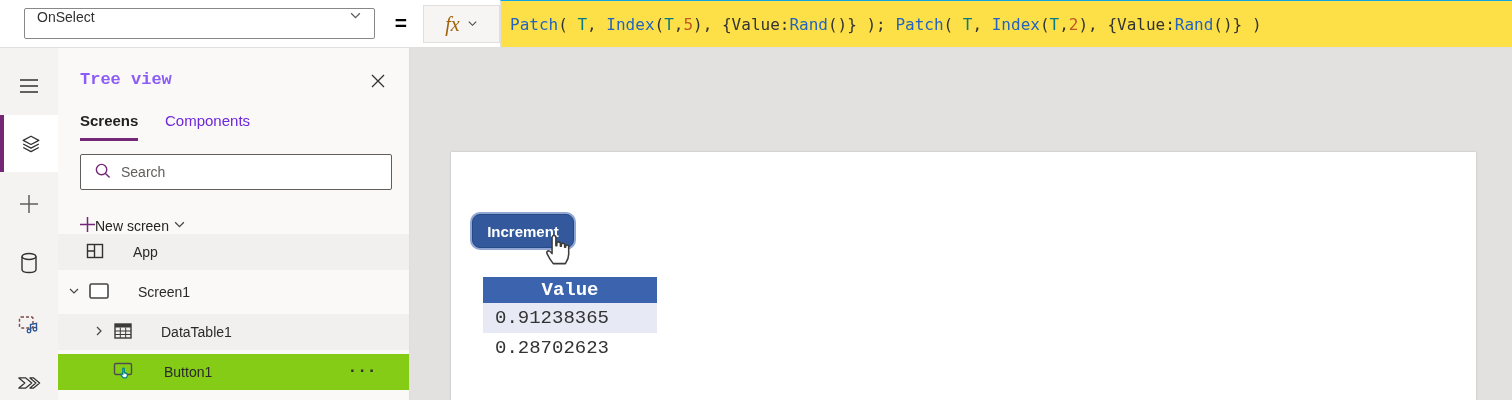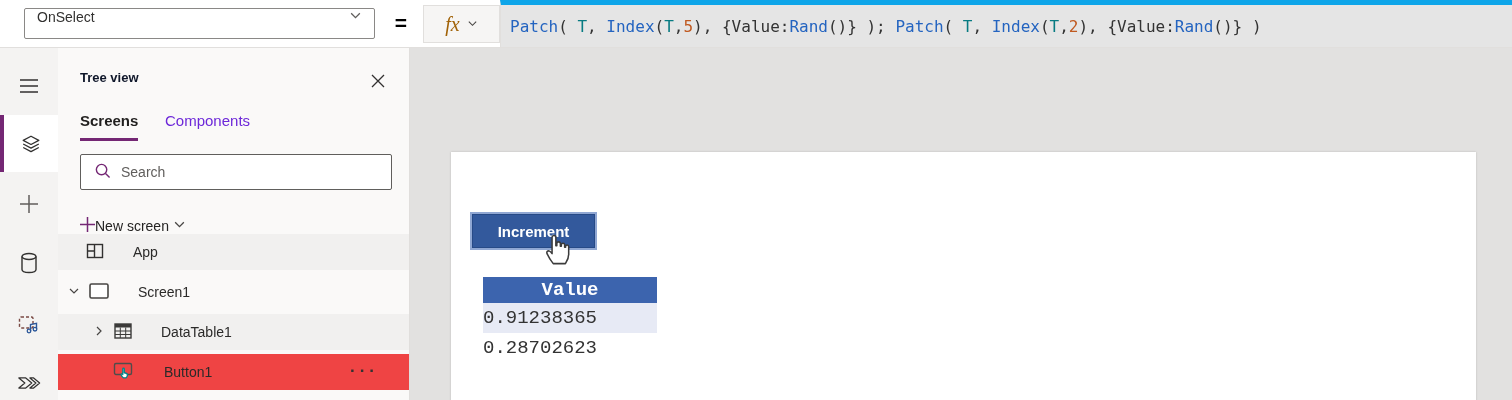--- a/index.html
+++ b/index.html
@@ -13,43 +13,43 @@
   .prop-select { position:absolute; left:24px; top:8px; width:351px; height:31px; background:#fff;
                  border:1px solid #8a8886; border-radius:2px; display:flex; align-items:flex-start;
                  padding:0 12px; font-size:14px; color:#323130; cursor:pointer; }
   .prop-select .grow { flex:1; }
   .equals { position:absolute; left:388px; top:0; width:26px; height:48px; line-height:46px;
             text-align:center; font-size:21px; font-weight:700; color:#000; }
   .fx-btn { position:absolute; left:423px; top:5px; width:77px; height:38px; background:#f6f5f4;
             border:1px solid #e1dfdd; display:flex; align-items:center; justify-content:center;
             gap:7px; cursor:pointer; }
   .fx-glyph { font-family:"Liberation Serif", serif; font-style:italic; font-size:20px; color:#a16207; }
-  .formula { position:absolute; left:500px; top:0; right:0; height:47px; background:#e5e5e5;
-             border-left:1px solid #e1dfdd; border-top:5px solid #0ea5e9; display:flex; align-items:center;
+  .formula { position:absolute; left:500px; top:0; right:0; height:47px; background:#fde047;
+             border-left:1px solid #e1dfdd; border-top:1px solid #0ea5e9; display:flex; align-items:center;
              padding-left:9px; font-family:"DejaVu Sans Mono","Liberation Mono",monospace;
              font-size:16px; white-space:pre; cursor:text; }
   .tok-fn  { color:#2464c0; }
   .tok-id  { color:#077b82; }
   .tok-num { color:#c05a21; }
   .tok-p   { color:#333333; }
 
   
   .main { position:absolute; left:0; top:48px; right:0; bottom:0; }
 
   
   .rail { position:absolute; left:0; top:0; width:58px; height:100%; background:#f4f3f2; }
   .rail-item { position:absolute; left:0; width:58px; height:34px; display:flex; align-items:center;
                justify-content:center; cursor:pointer; color:#484644; }
   .rail-item.selected { height:57px; background:#fff; border-left:4px solid #742774; }
   .rail-item svg { display:block; }
 
   
   .panel { position:absolute; left:58px; top:0; width:352px; height:100%; background:#faf9f8;
            border-right:1px solid #e0dedc; box-shadow:2px 0 3px rgba(0,0,0,0.04); }
-  .panel-title { position:absolute; left:22px; top:22px; font-size:13px; font-weight:700; color:#0f172a; }
+  .panel-title { position:absolute; left:22px; top:22px; font-size:17px; font-weight:700; color:#8b5cf6;font-family:Liberation Mono, monospace; }
   .close-btn { position:absolute; right:20px; top:24px; width:22px; height:22px; display:flex;
                align-items:center; justify-content:center; cursor:pointer; }
   .tab { position:absolute; top:64px; font-size:15px; color:#6d28d9; cursor:pointer; }
   .tab.active { font-weight:700; color:#201f1e; }
   .tab-underline { position:absolute; left:22px; top:90px; width:58px; height:3px; background:#742774; }
   .search-box { position:absolute; left:22px; top:106px; width:312px; height:36px; background:#fff;
                 border:1px solid #605e5c; border-radius:2px; display:flex; align-items:center; }
   .search-box svg { margin:0 10px 0 13px; flex:none; }
   .search-box input { flex:1; border:none; outline:none; background:transparent; font-size:14px;
                       font-family:"Liberation Sans",sans-serif; color:#0f172a; height:100%; }
@@ -58,39 +58,39 @@
                 cursor:pointer; font-size:14px; color:#252423; }
   .panel-divider { position:absolute; left:0; right:0; top:186px; height:1px; background:#e0dedc; }
 
   .trow { position:absolute; left:0; right:0; height:36px; display:flex; align-items:center;
           font-size:14px; color:#2b2a29; cursor:pointer; }
   .trow .lbl { margin-left:29px; }
   .trow svg { flex:none; }
   .row-app       { top:186px; background:#f1f0ef; padding-left:28px; }
   .row-screen1   { top:226px; padding-left:10px; }
   .row-datatable { top:266px; background:#f1f0ef; padding-left:35px; }
-  .row-button    { top:306px; background:#ef4444; padding-left:55px; }
+  .row-button    { top:306px; background:#84cc16; padding-left:55px; }
   .row-screen1 .chev, .row-datatable .chev { margin-right:9px; }
   .more-dots { position:absolute; right:30px; top:0; height:36px; line-height:34px; font-size:17px;
                font-weight:700; letter-spacing:4px; color:#323130; cursor:pointer; }
 
   
   .workspace { position:absolute; left:410px; top:0; right:0; height:100%; background:#e2e1e0; }
   .canvas { position:absolute; left:41px; top:104px; width:1025px; height:280px; background:#fff;
             box-shadow:0 0 2px rgba(0,0,0,0.18); }
-  .inc-btn { position:absolute; left:21px; top:62px; width:123px; height:34px; border-radius:0;
+  .inc-btn { position:absolute; left:21px; top:62px; width:102px; height:34px; border-radius:8px;
              background:#33599c; border:1px solid #274a87; box-shadow:0 0 0 2px #90a7d3;
              color:#fff; font-size:15px; font-weight:700; display:flex; align-items:center;
              justify-content:center; cursor:pointer; font-family:"Liberation Sans",sans-serif; }
   .hand-cursor { position:absolute; left:90px; top:76px; width:34px; height:38px; z-index:3;
                  pointer-events:none; }
   .dtable { position:absolute; left:32px; top:125px; width:174px; font-size:19px;font-family:Liberation Mono, monospace; }
   .dt-head { height:26px; background:#3c64ae; color:#fff; font-weight:700; display:flex;
              align-items:center; justify-content:center; }
-  .dt-row { height:30px; display:flex; align-items:center; padding-left:0; color:#333; }
+  .dt-row { height:30px; display:flex; align-items:center; padding-left:12px; color:#333; }
   .dt-row.alt { background:#e7eaf5; }
 </style>
 </head>
 <body>
 
 <div class="app">
 
   <div class="topbar">
     <div class="prop-select">
       <span>OnSelect</span>

